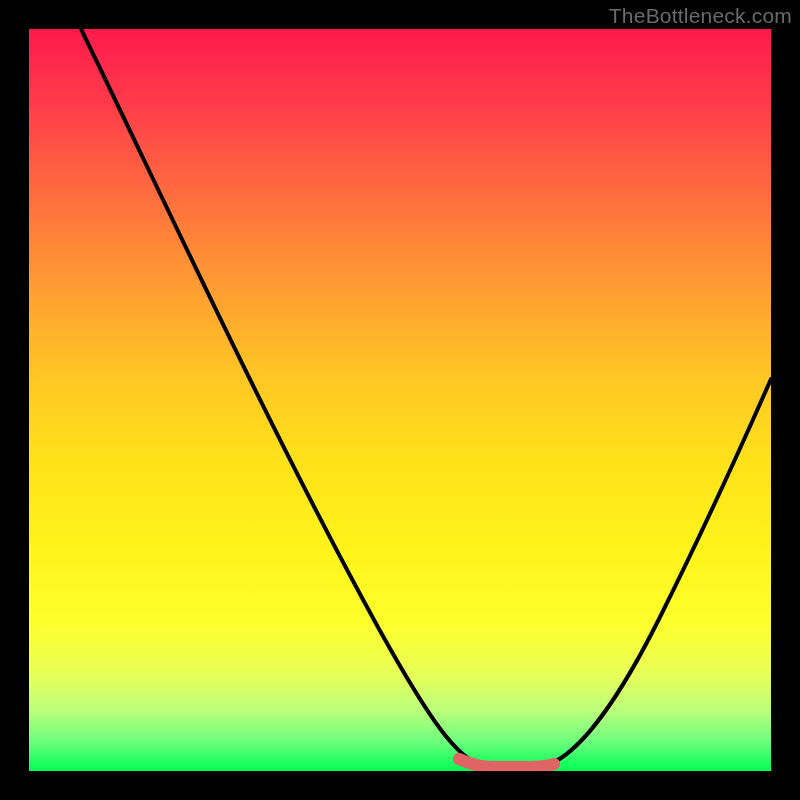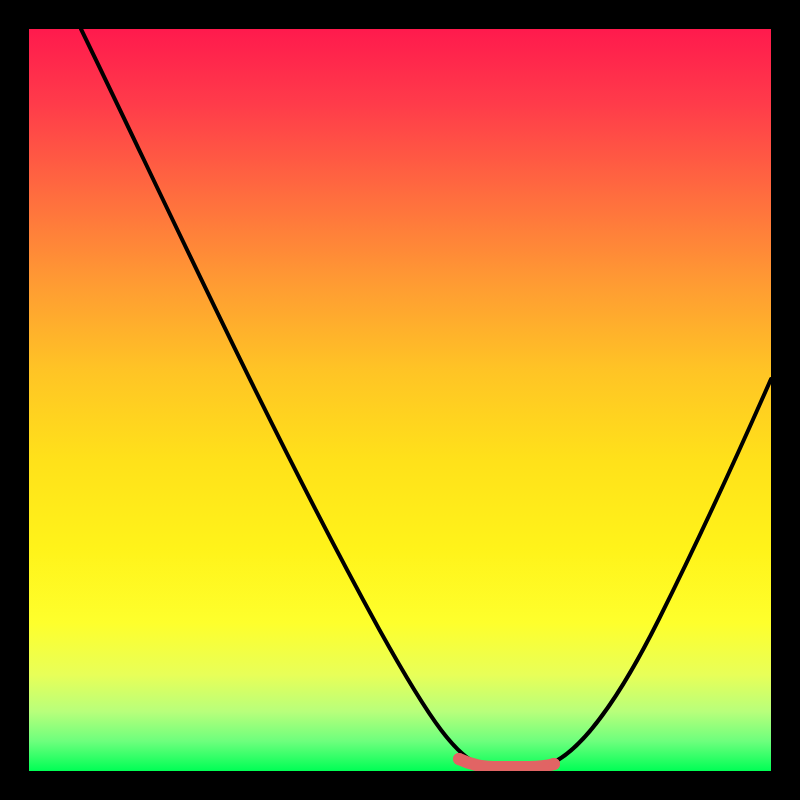--- a/index.html
+++ b/index.html
@@ -84,13 +84,14 @@
       <path d="M 430 730
                C 445 737, 455 738, 470 738
                L 500 738
                C 510 738, 518 737, 525 735" stroke="#e16464" stroke-width="12" fill="none" stroke-linecap="round"></path>
 
       <circle cx="430" cy="730" r="6" fill="#e16464"></circle>
       <circle cx="525" cy="735" r="6" fill="#e16464"></circle>
     </svg>
   </div>
 
+  <div class="watermark">TheBottleneck.com</div>
 </div>
 
 </body></html>

